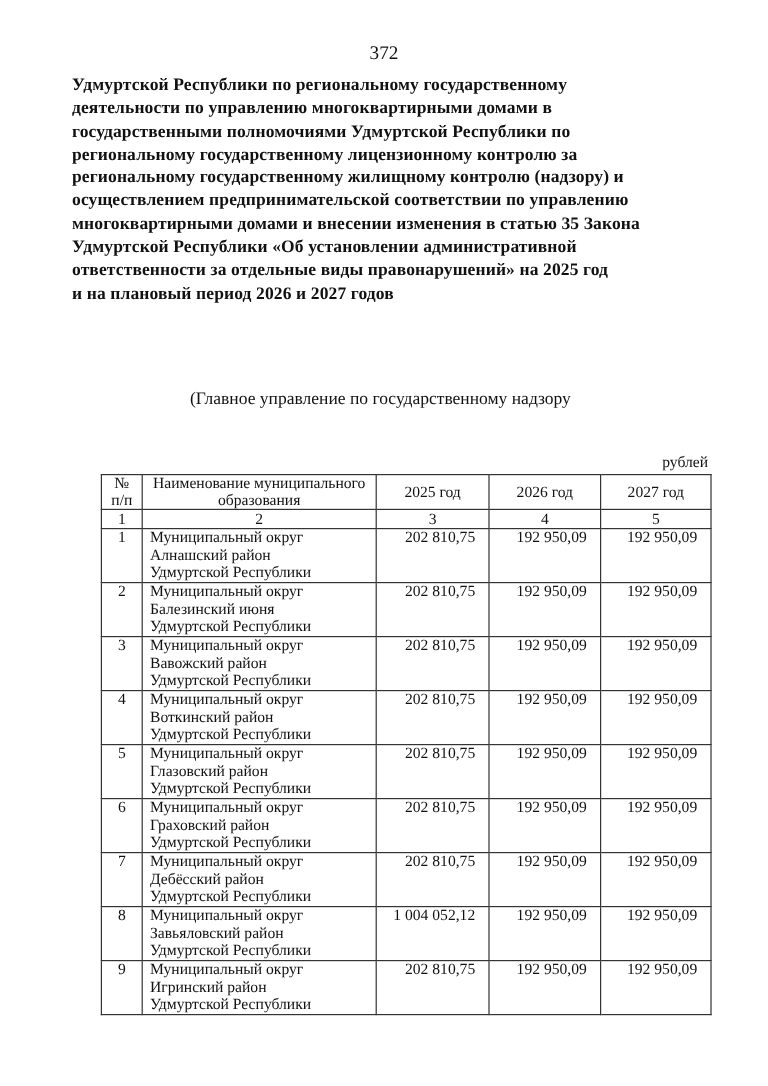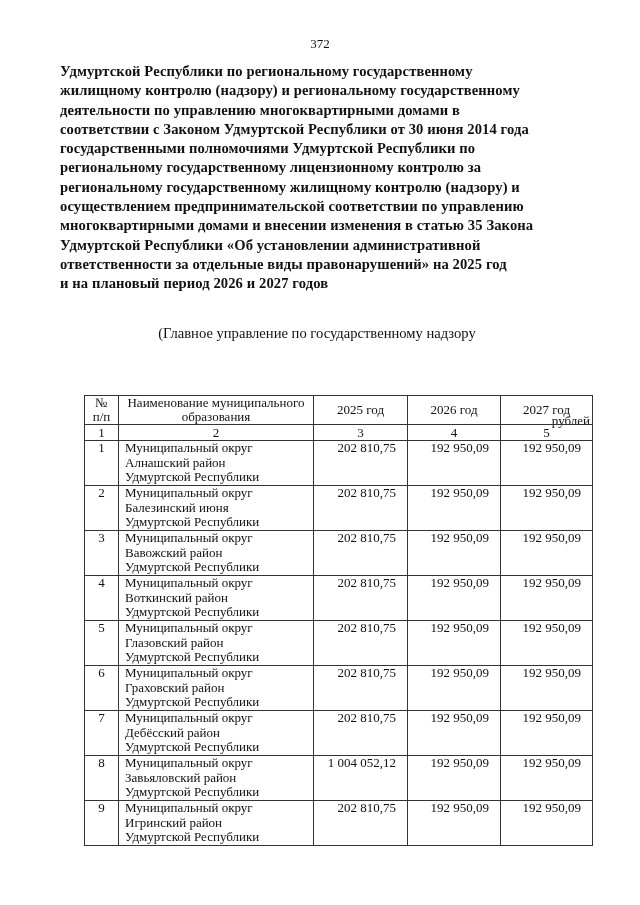--- a/index.html
+++ b/index.html
@@ -14,21 +14,21 @@
       overflow: hidden;
       font-family: "Liberation Serif", "DejaVu Serif", serif;
       color: #111111;
     }
     .page-number {
       position: absolute;
       top: 36px;
       left: 0;
       width: 640px;
       text-align: center;
-      font-size: 13px;
+      font-size: 16px;
     }
     .title {
       position: absolute;
       top: 62px;
       left: 60px;
       width: 540px;
       font-weight: bold;
       font-size: 14.6px;
       line-height: 19.3px;
       letter-spacing: 0.1px;
@@ -45,21 +45,20 @@
       font-size: 14.6px;
       line-height: 19.3px;
     }
     .units {
       position: absolute;
       top: 377px;
       left: 500px;
       width: 90px;
       text-align: right;
       font-size: 13px;
-      margin-top: 36px;
     }
     table.budget {
       position: absolute;
       top: 395px;
       left: 84px;
       width: 508px;
       border-collapse: collapse;
       table-layout: fixed;
       font-size: 13px;
     }
@@ -94,23 +93,21 @@
     tr.data td.amount { text-align: right; padding-right: 11px; white-space: nowrap; }
     .name-line { display: block; white-space: nowrap; }
   </style>
 </head>
 <body>
 
 <div class="page-number">372</div>
 
 <div class="title">
   <div>Удмуртской Республики по региональному государственному</div>
-  <div>жилищному контролю (надзору) и региональному государственному</div>
   <div>деятельности по управлению многоквартирными домами в</div>
-  <div>соответствии с Законом Удмуртской Республики от 30 июня 2014 года</div>
   <div>государственными полномочиями Удмуртской Республики по</div>
   <div>региональному государственному лицензионному контролю за</div>
   <div>региональному государственному жилищному контролю (надзору) и</div>
   <div>осуществлением предпринимательской соответствии по управлению</div>
   <div>многоквартирными домами и внесении изменения в статью 35 Закона</div>
   <div>Удмуртской Республики «Об установлении административной</div>
   <div>ответственности за отдельные виды правонарушений» на 2025 год</div>
   <div>и на плановый период 2026 и 2027 годов</div>
 </div>
 

